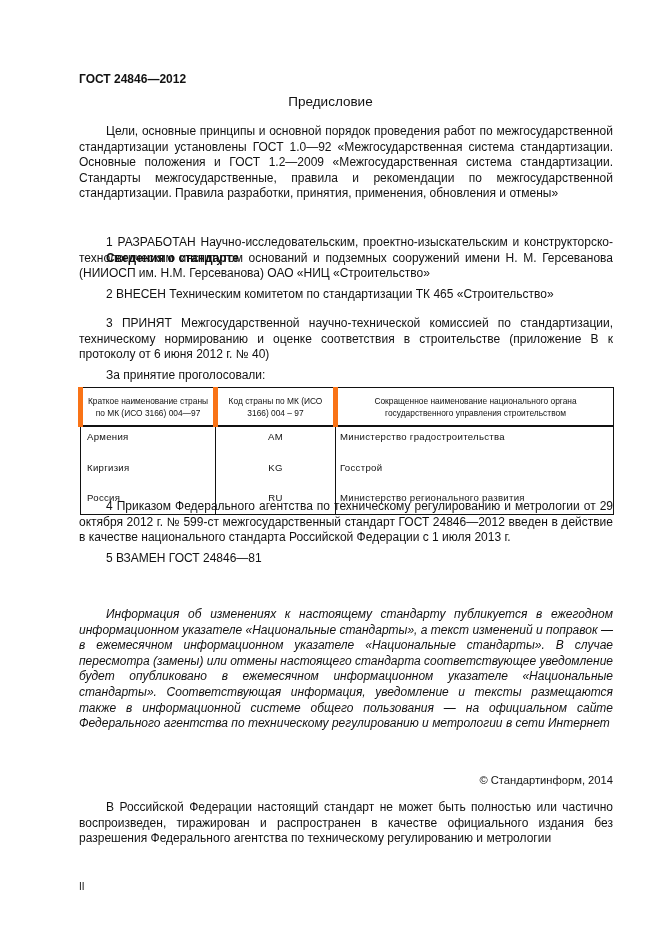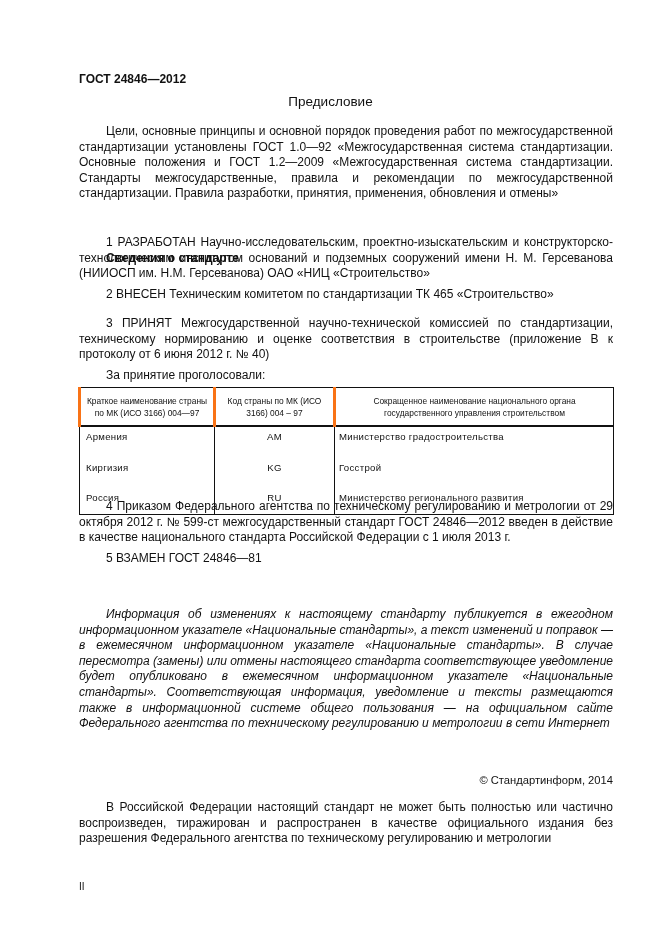--- a/index.html
+++ b/index.html
@@ -8,21 +8,21 @@
   .abs { position:absolute; }
   .doc-code { left:79px; top:72px; font-size:12px; font-weight:bold; }
   .title { left:0; width:661px; top:94px; text-align:center; font-size:13.5px; font-weight:normal; }
   .para { left:79px; width:534px; font-size:12px; line-height:15.6px; text-align:justify; }
   .indent { text-indent:27px; }
   .bold { font-weight:bold; }
   .italic { font-style:italic; }
   table.vote { position:absolute; left:78px; top:387px; width:536px; border-collapse:collapse;
                font-size:9px; border:1px solid #111; }
   table.vote th { font-weight:normal; font-size:8.4px; line-height:12px; padding:6px 3px 5px 3px;
-                  text-align:center; vertical-align:middle; border-left:3px solid #f97316; border-right:1px solid #111;
+                  text-align:center; vertical-align:middle; border-left:5px solid #f97316; border-right:1px solid #111;
                   border-bottom:2px solid #111; height:26px; }
   table.vote td { font-size:9.6px; line-height:10.5px; padding:10px 4px; border-left:1px solid #111; border-right:1px solid #111;
                   letter-spacing:0.3px; }
   table.vote tr.first td { padding-top:5px; }
   table.vote tr.last td { padding-bottom:4px; }
   td.code { text-align:center; }
   td.country { padding-left:6px !important; }
   .copyright { right:48px; top:774px; font-size:11.2px; }
   .pagenum { left:79px; top:852px; font-size:10px;margin-top:29px; }
 </style>

